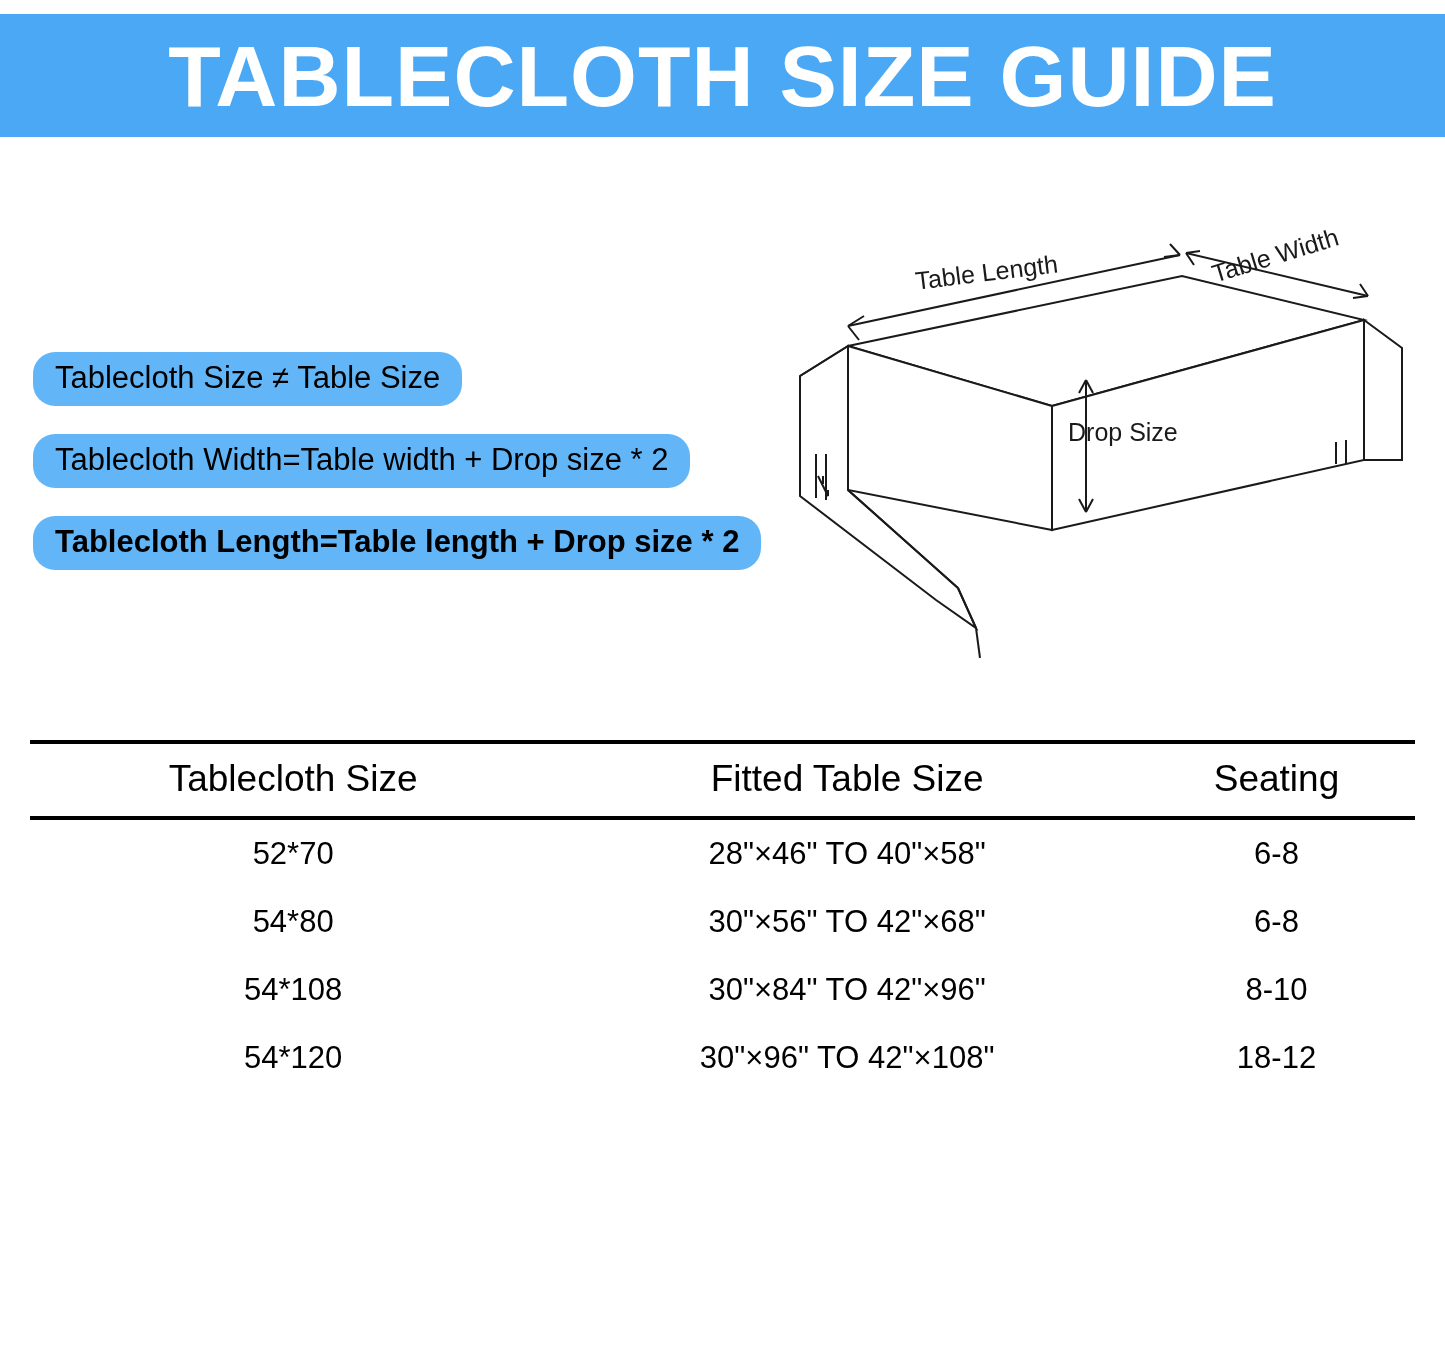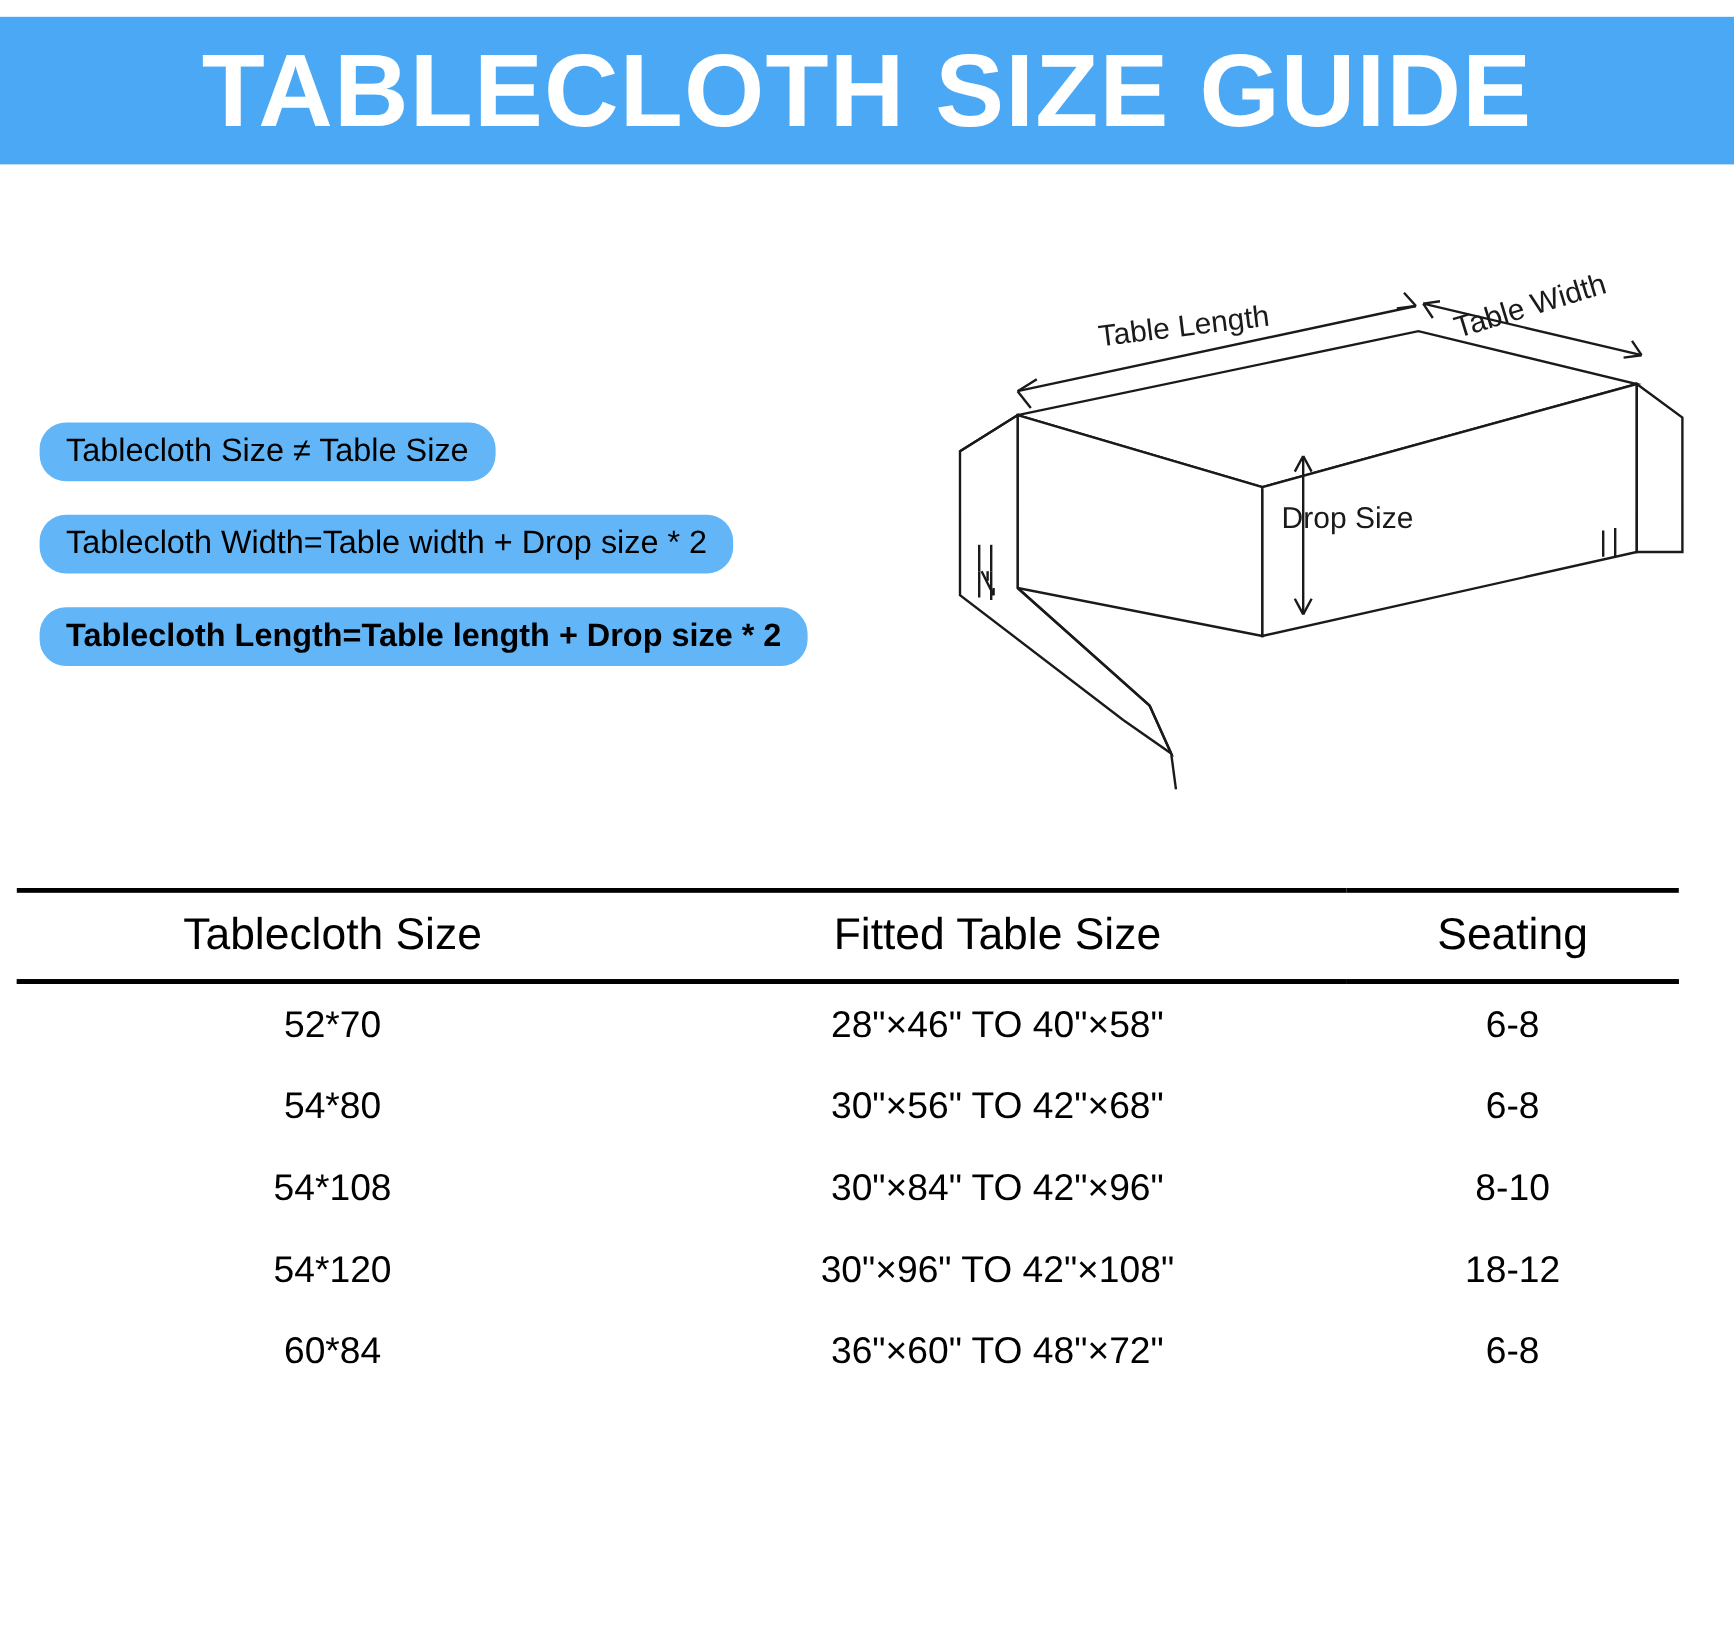--- a/index.html
+++ b/index.html
@@ -41,21 +41,21 @@
   .pill-group {
     position: absolute;
     left: 28px;
     top: 352px;
     width: 620px;
   }
   .pill {
     background: #62b6f7;
     border-radius: 22px;
     color: #000000;
-    font-size: 27px;
+    font-size: 31px;
     padding: 8px 22px 10px 22px;
     display: inline-block;
     margin-bottom: 28px;
     white-space: nowrap;
   }
   .pill.p1 { margin-left: 5px; }
   .pill.p2 { margin-left: 5px; text-align: right; }
   .pill.p3 { margin-left: 5px; font-weight: bold; }
 
   
@@ -84,21 +84,21 @@
     transform: rotate(-17deg);
   }
   .lbl-drop {
     left: 278px;
     top: 190px;
   }
 
   
   .size-table {
     position: absolute;
-    left: 14px;
+    left: 30px;
     top: 740px;
     width: 1385px;
     border-collapse: collapse;
   }
   .size-table th, .size-table td {
     text-align: center;
     font-weight: normal;
     color: #000000;
   }
   .size-table thead th {
@@ -214,19 +214,14 @@
     <tr>
       <td>54*108</td>
       <td>30"×84" TO 42"×96"</td>
       <td>8-10</td>
     </tr>
     <tr>
       <td>54*120</td>
       <td>30"×96" TO 42"×108"</td>
       <td>18-12</td>
     </tr>
-    <tr>
-      <td>60*84</td>
-      <td>36"×60" TO 48"×72"</td>
-      <td>6-8</td>
-    </tr>
   </tbody>
 </table>
 
 </body></html>

